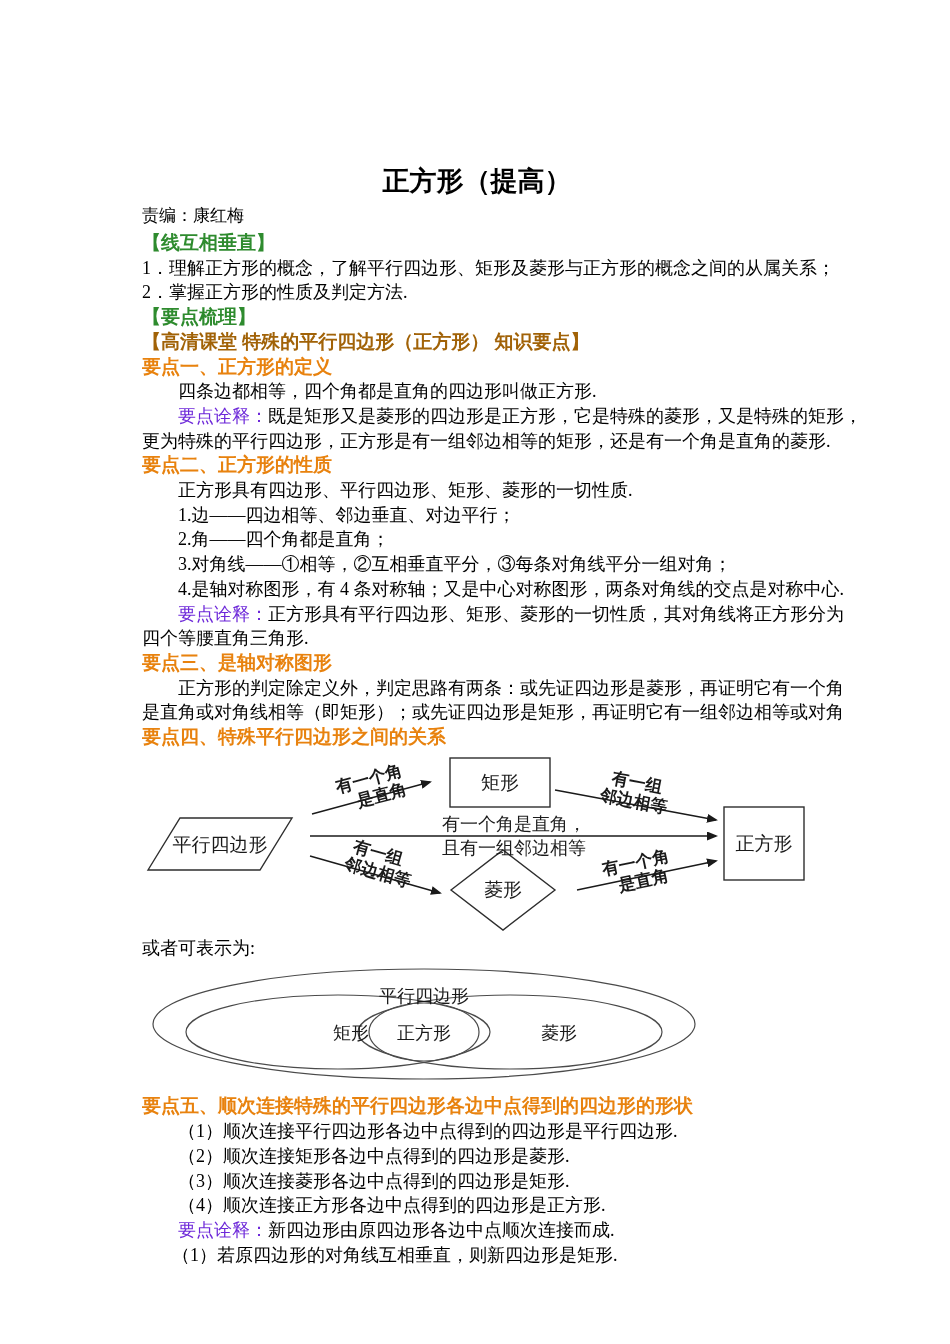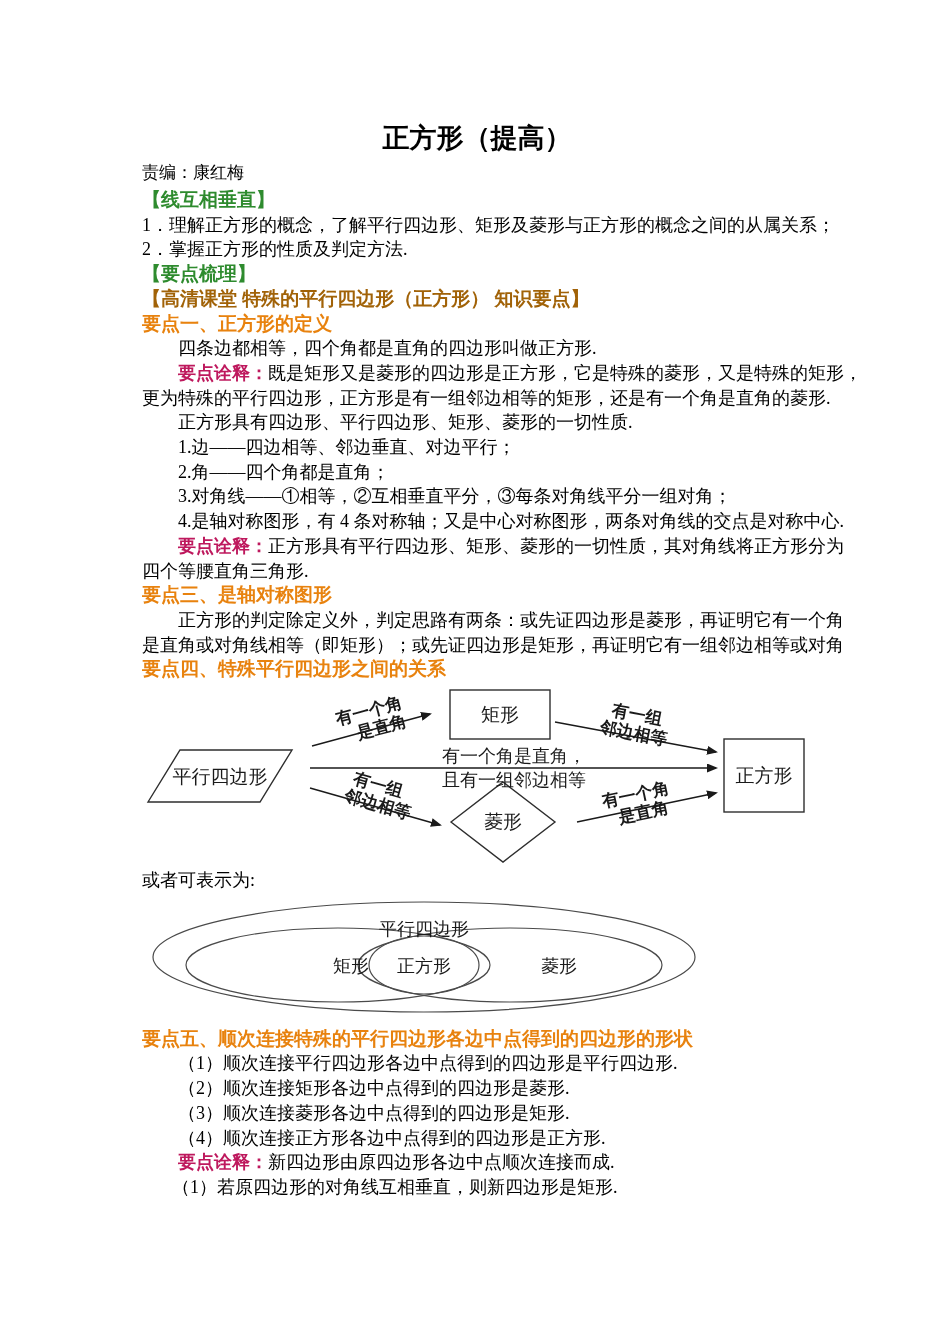--- a/index.html
+++ b/index.html
@@ -1,36 +1,36 @@
 <!DOCTYPE html>
 <html><head>
 <meta charset="utf-8">
 <style>
   html,body{margin:0;padding:0;}
   body{
     width:950px;height:1344px;background:#ffffff;color:#000;
     font-family:"Liberation Serif","DejaVu Serif",serif;
     overflow:hidden;
   }
-  .content{padding:118px 138px 0 142px;}
+  .content{padding:118px 138px 0 142px;margin-top:43px;}
   .title{
     text-align:center;font-size:27px;font-weight:bold;line-height:40px;
     font-family:"Liberation Serif","DejaVu Serif",serif;
   }
   .byline{text-align:left;font-size:17px;line-height:30px;font-family:Liberation Serif, serif;}
   .line{font-size:18px;line-height:24.7px;white-space:nowrap;}
   .ind2{padding-left:36px;}
   .ind15{padding-left:30px;}
   .h-green{color:#2e8b2e;font-weight:bold;font-size:19px;line-height:24.7px;
     font-family:"Liberation Sans","DejaVu Sans",sans-serif;white-space:nowrap;}
   .h-red{color:#a16207;font-weight:bold;font-size:19px;line-height:24.7px;
     font-family:"Liberation Sans","DejaVu Sans",sans-serif;white-space:nowrap;}
   .h-orange{color:#e8820e;font-weight:bold;font-size:19px;line-height:24.7px;
     font-family:"Liberation Sans","DejaVu Sans",sans-serif;white-space:nowrap;}
-  .note-label{color:#be185d;font-weight:bold;
+  .note-label{color:#6d28d9;font-weight:normal;
     font-family:"Liberation Sans","DejaVu Sans",sans-serif;text-align:right;}
   .diagram-wrap{margin:2px 0 0 -12px;}
   .venn-wrap{margin:2px 0 0 4px;}
   svg text{font-family:"Liberation Serif","DejaVu Serif",serif;fill:#1a1a1a;}
   svg .shape{fill:none;stroke:#2e2e2e;stroke-width:1.4;}
   svg .arrow{stroke:#1a1a1a;stroke-width:1.4;fill:none;}
   svg .boxlabel{font-size:19px;text-anchor:middle;}
   svg .arrlabel{font-size:17px;font-weight:bold;text-anchor:middle;}
   svg .midlabel{font-size:18px;text-anchor:middle;}
   svg .vennlabel{font-size:18px;text-anchor:middle;}
@@ -49,20 +49,21 @@
   <div class="line">2．掌握正方形的性质及判定方法.</div>
 
   <div class="h-green">【要点梳理】</div>
   <div class="h-red">【高清课堂 特殊的平行四边形（正方形） 知识要点】</div>
 
   <div class="h-orange">要点一、正方形的定义</div>
   <div class="line ind2">四条边都相等，四个角都是直角的四边形叫做正方形.</div>
   <div class="line ind2"><span class="note-label">要点诠释：</span><span>既是矩形又是菱形的四边形是正方形，它是特殊的菱形，又是特殊的矩形，</span></div>
   <div class="line">更为特殊的平行四边形，正方形是有一组邻边相等的矩形，还是有一个角是直角的菱形.</div>
 
+  <div class="h-orange">要点二、正方形的性质</div>
   <div class="line ind2">正方形具有四边形、平行四边形、矩形、菱形的一切性质.</div>
   <div class="line ind2">1.边——四边相等、邻边垂直、对边平行；</div>
   <div class="line ind2">2.角——四个角都是直角；</div>
   <div class="line ind2">3.对角线——①相等，②互相垂直平分，③每条对角线平分一组对角；</div>
   <div class="line ind2">4.是轴对称图形，有 4 条对称轴；又是中心对称图形，两条对角线的交点是对称中心.</div>
   <div class="line ind2"><span class="note-label">要点诠释：</span><span>正方形具有平行四边形、矩形、菱形的一切性质，其对角线将正方形分为</span></div>
   <div class="line">四个等腰直角三角形.</div>
 
   <div class="h-orange">要点三、是轴对称图形</div>
   <div class="line ind2">正方形的判定除定义外，判定思路有两条：或先证四边形是菱形，再证明它有一个角</div>

